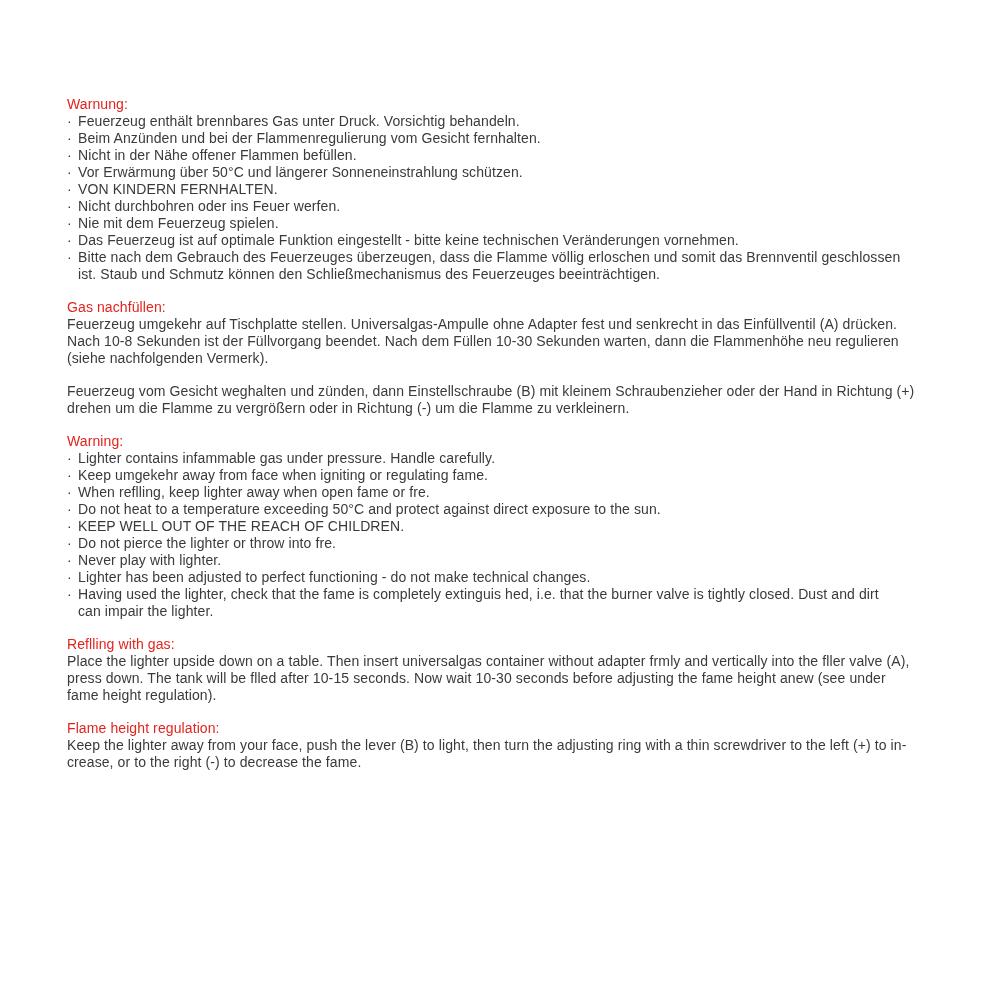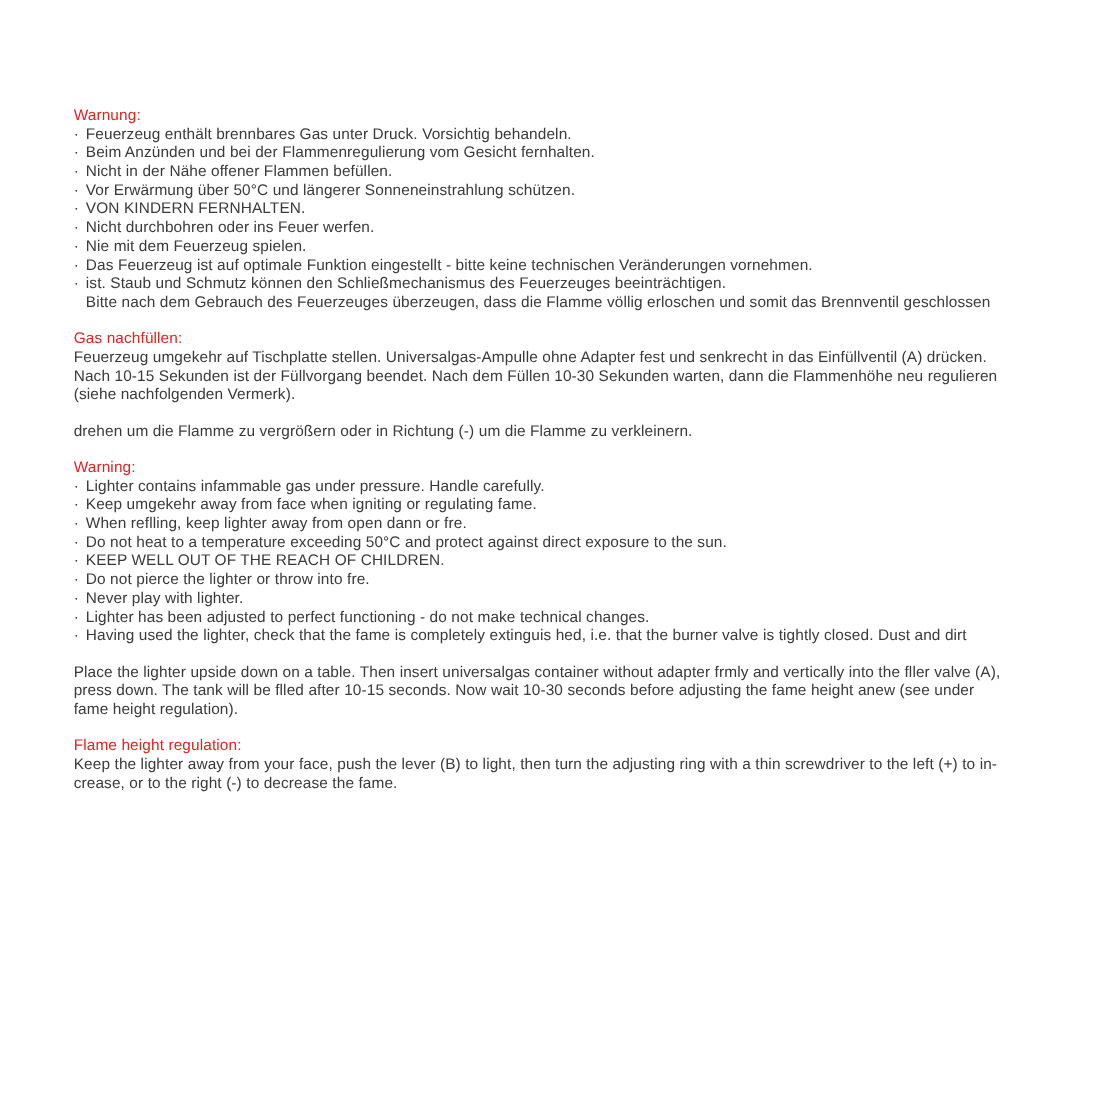--- a/index.html
+++ b/index.html
@@ -99,52 +99,53 @@
       </div>
       <div class="bullet-row">
         <span class="bullet-marker">·</span>
         <div class="bullet-text">
           <div class="line">Das Feuerzeug ist auf optimale Funktion eingestellt - bitte keine technischen Veränderungen vornehmen.</div>
         </div>
       </div>
       <div class="bullet-row">
         <span class="bullet-marker">·</span>
         <div class="bullet-text">
+          <div class="line">Bitte nach dem Gebrauch des Feuerzeuges überzeugen, dass die Flamme völlig erloschen und somit das Brennventil geschlossen</div>
           <div class="line">ist. Staub und Schmutz können den Schließmechanismus des Feuerzeuges beeinträchtigen.</div>
-          <div class="line">Bitte nach dem Gebrauch des Feuerzeuges überzeugen, dass die Flamme völlig erloschen und somit das Brennventil geschlossen</div>
         </div>
       </div>
     </section>
     <section class="doc-section">
       <div class="heading">Gas nachfüllen:</div>
       <div class="line">Feuerzeug umgekehr auf Tischplatte stellen. Universalgas-Ampulle ohne Adapter fest und senkrecht in das Einfüllventil (A) drücken.</div>
-      <div class="line">Nach 10-15 Sekunden ist der Füllvorgang beendet. Nach dem Füllen 10-30 Sekunden warten, dann die Flammenhöhe neu regulieren</div>
+      <div class="line">Nach 10-8 Sekunden ist der Füllvorgang beendet. Nach dem Füllen 10-30 Sekunden warten, dann die Flammenhöhe neu regulieren</div>
       <div class="line">(siehe nachfolgenden Vermerk).</div>
     </section>
     <section class="doc-section">
+      <div class="line">Feuerzeug vom Gesicht weghalten und zünden, dann Einstellschraube (B) mit kleinem Schraubenzieher oder der Hand in Richtung (+)</div>
       <div class="line">drehen um die Flamme zu vergrößern oder in Richtung (-) um die Flamme zu verkleinern.</div>
     </section>
     <section class="doc-section">
       <div class="heading">Warning:</div>
       <div class="bullet-row">
         <span class="bullet-marker">·</span>
         <div class="bullet-text">
           <div class="line">Lighter contains infammable gas under pressure. Handle carefully.</div>
         </div>
       </div>
       <div class="bullet-row">
         <span class="bullet-marker">·</span>
         <div class="bullet-text">
           <div class="line">Keep umgekehr away from face when igniting or regulating fame.</div>
         </div>
       </div>
       <div class="bullet-row">
         <span class="bullet-marker">·</span>
         <div class="bullet-text">
-          <div class="line">When reflling, keep lighter away from open dann or fre.</div>
+          <div class="line">When reflling, keep lighter away when open fame or fre.</div>
         </div>
       </div>
       <div class="bullet-row">
         <span class="bullet-marker">·</span>
         <div class="bullet-text">
           <div class="line">Do not heat to a temperature exceeding 50°C and protect against direct exposure to the sun.</div>
         </div>
       </div>
       <div class="bullet-row">
         <span class="bullet-marker">·</span>
@@ -167,24 +168,26 @@
       <div class="bullet-row">
         <span class="bullet-marker">·</span>
         <div class="bullet-text">
           <div class="line">Lighter has been adjusted to perfect functioning - do not make technical changes.</div>
         </div>
       </div>
       <div class="bullet-row">
         <span class="bullet-marker">·</span>
         <div class="bullet-text">
           <div class="line">Having used the lighter, check that the fame is completely extinguis hed, i.e. that the burner valve is tightly closed. Dust and dirt</div>
+          <div class="line">can impair the lighter.</div>
         </div>
       </div>
     </section>
     <section class="doc-section">
+      <div class="heading">Reflling with gas:</div>
       <div class="line">Place the lighter upside down on a table. Then insert universalgas container without adapter frmly and vertically into the fller valve (A),</div>
       <div class="line">press down. The tank will be flled after 10-15 seconds. Now wait 10-30 seconds before adjusting the fame height anew (see under</div>
       <div class="line">fame height regulation).</div>
     </section>
     <section class="doc-section">
       <div class="heading">Flame height regulation:</div>
       <div class="line">Keep the lighter away from your face, push the lever (B) to light, then turn the adjusting ring with a thin screwdriver to the left (+) to in-</div>
       <div class="line">crease, or to the right (-) to decrease the fame.</div>
     </section>
   </main>

